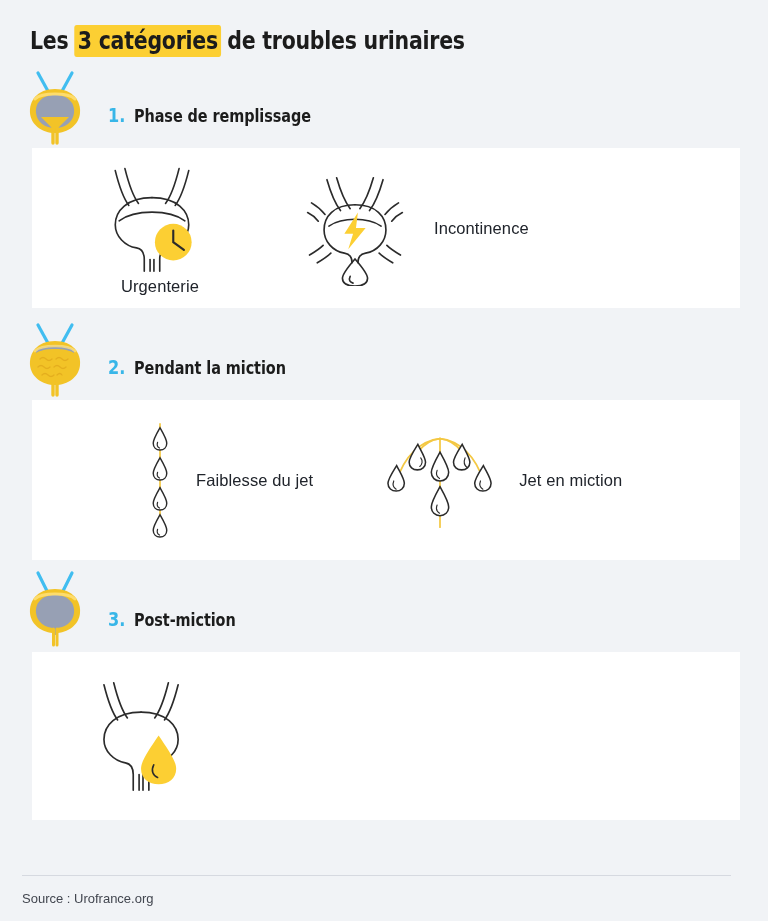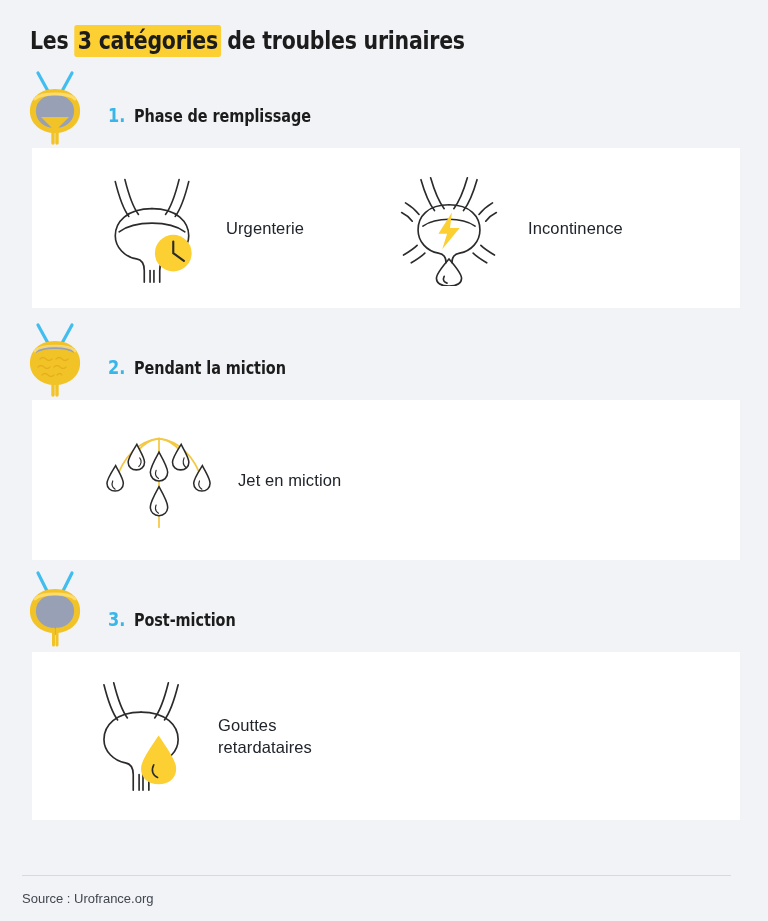--- a/index.html
+++ b/index.html
@@ -109,21 +109,21 @@
   .item .caption {
     font-family: "Liberation Sans", sans-serif;
     font-size: 16.5px;
     color: #20242b;
     line-height: 1.35;
     margin-left: 16px;
     letter-spacing: 0.1px;
   }
 
   
-  .slot-a { margin-left: 62px; }
+  .slot-a { margin-left: 62px; flex-direction: column; }
   .slot-b { margin-left: 82px; }
   .slot-c { margin-left: 108px; }
   .slot-d { margin-left: 64px; }
   .slot-e { margin-left: 52px; }
 
   
   .footer {
     position: absolute;
     left: 0;
     right: 15px;
@@ -251,20 +251,40 @@
       </svg>
     </div>
     <div class="section-heading">
       <span class="sec-num">2.</span>
       <span class="sec-label">Pendant la miction</span>
     </div>
   </div>
 
   <div class="card two-up">
 
+    <div class="item slot-c">
+      <div class="art">
+        <svg viewBox="0 0 40 120" width="40" height="116" aria-hidden="true">
+          <path d="M20 2 L20 118" stroke="#f4c843" stroke-width="1.8" stroke-linecap="round"></path>
+          <g fill="#ffffff" stroke="#2b2b2b" stroke-width="1.5" stroke-linecap="round">
+            <path d="M20 6 C16 13 13 18 13 22 C13 26.5 16.2 29 20 29 C23.8 29 27 26.5 27 22 C27 18 24 13 20 6 Z"></path>
+            <path d="M20 37 C16 44 13 49 13 53 C13 57.5 16.2 60 20 60 C23.8 60 27 57.5 27 53 C27 49 24 44 20 37 Z"></path>
+            <path d="M20 68 C16 75 13 80 13 84 C13 88.5 16.2 91 20 91 C23.8 91 27 88.5 27 84 C27 80 24 75 20 68 Z"></path>
+            <path d="M20 96 C16 103 13 108 13 112 C13 116.5 16.2 119 20 119 C23.8 119 27 116.5 27 112 C27 108 24 103 20 96 Z"></path>
+          </g>
+          <g fill="none" stroke="#2b2b2b" stroke-width="1.2" stroke-linecap="round">
+            <path d="M17.5 21 C16.5 24 17.5 26 19.5 27"></path>
+            <path d="M17.5 52 C16.5 55 17.5 57 19.5 58"></path>
+            <path d="M17.5 83 C16.5 86 17.5 88 19.5 89"></path>
+            <path d="M17.5 111 C16.5 114 17.5 116 19.5 117"></path>
+          </g>
+        </svg>
+      </div>
+      <div class="caption">Faiblesse du jet</div>
+    </div>
 
     <div class="item slot-d">
       <div class="art">
         <svg viewBox="0 0 130 110" width="126" height="106" aria-hidden="true">
           <g stroke="#f4c843" stroke-width="1.8" fill="none" stroke-linecap="round">
             <path d="M65 12 L65 104"></path>
             <path d="M65 12 C45 14 28 30 20 56"></path>
             <path d="M65 12 C85 14 102 30 110 56"></path>
             <path d="M65 12 C56 13 48 18 42 26"></path>
             <path d="M65 12 C74 13 82 18 88 26"></path>
@@ -325,24 +345,20 @@
             <path d="M86 8 C82 24 78 36 72 44"></path>
             <path d="M58 38 C32 38 20 52 20 66 C20 78 30 88 42 90 C48 91 50 96 50 102 L50 118"></path>
             <path d="M58 38 C84 38 96 52 96 66 C96 78 86 88 74 90 C68 91 66 96 66 102 L66 118"></path>
             <path d="M56 102 L56 118"></path>
             <path d="M60 102 L60 118"></path>
           </g>
           <path d="M76 62 C66 77 58 88 58 96 C58 106 66 112 76 112 C86 112 94 106 94 96 C94 88 86 77 76 62 Z" fill="#fccf33"></path>
           <path d="M71 92 C68 98 70 103 75 105" stroke="#2b2b2b" stroke-width="1.6" fill="none" stroke-linecap="round"></path>
         </svg>
       </div>
-      <div class="caption">
-        <div>Gouttes</div>
-        <div>retardataires</div>
-      </div>
     </div>
 
   </div>
 </div>
 
 <div class="footer">
   <div class="footer-rule"></div>
   <span class="footer-text">Source : Urofrance.org</span>
 </div>
 

